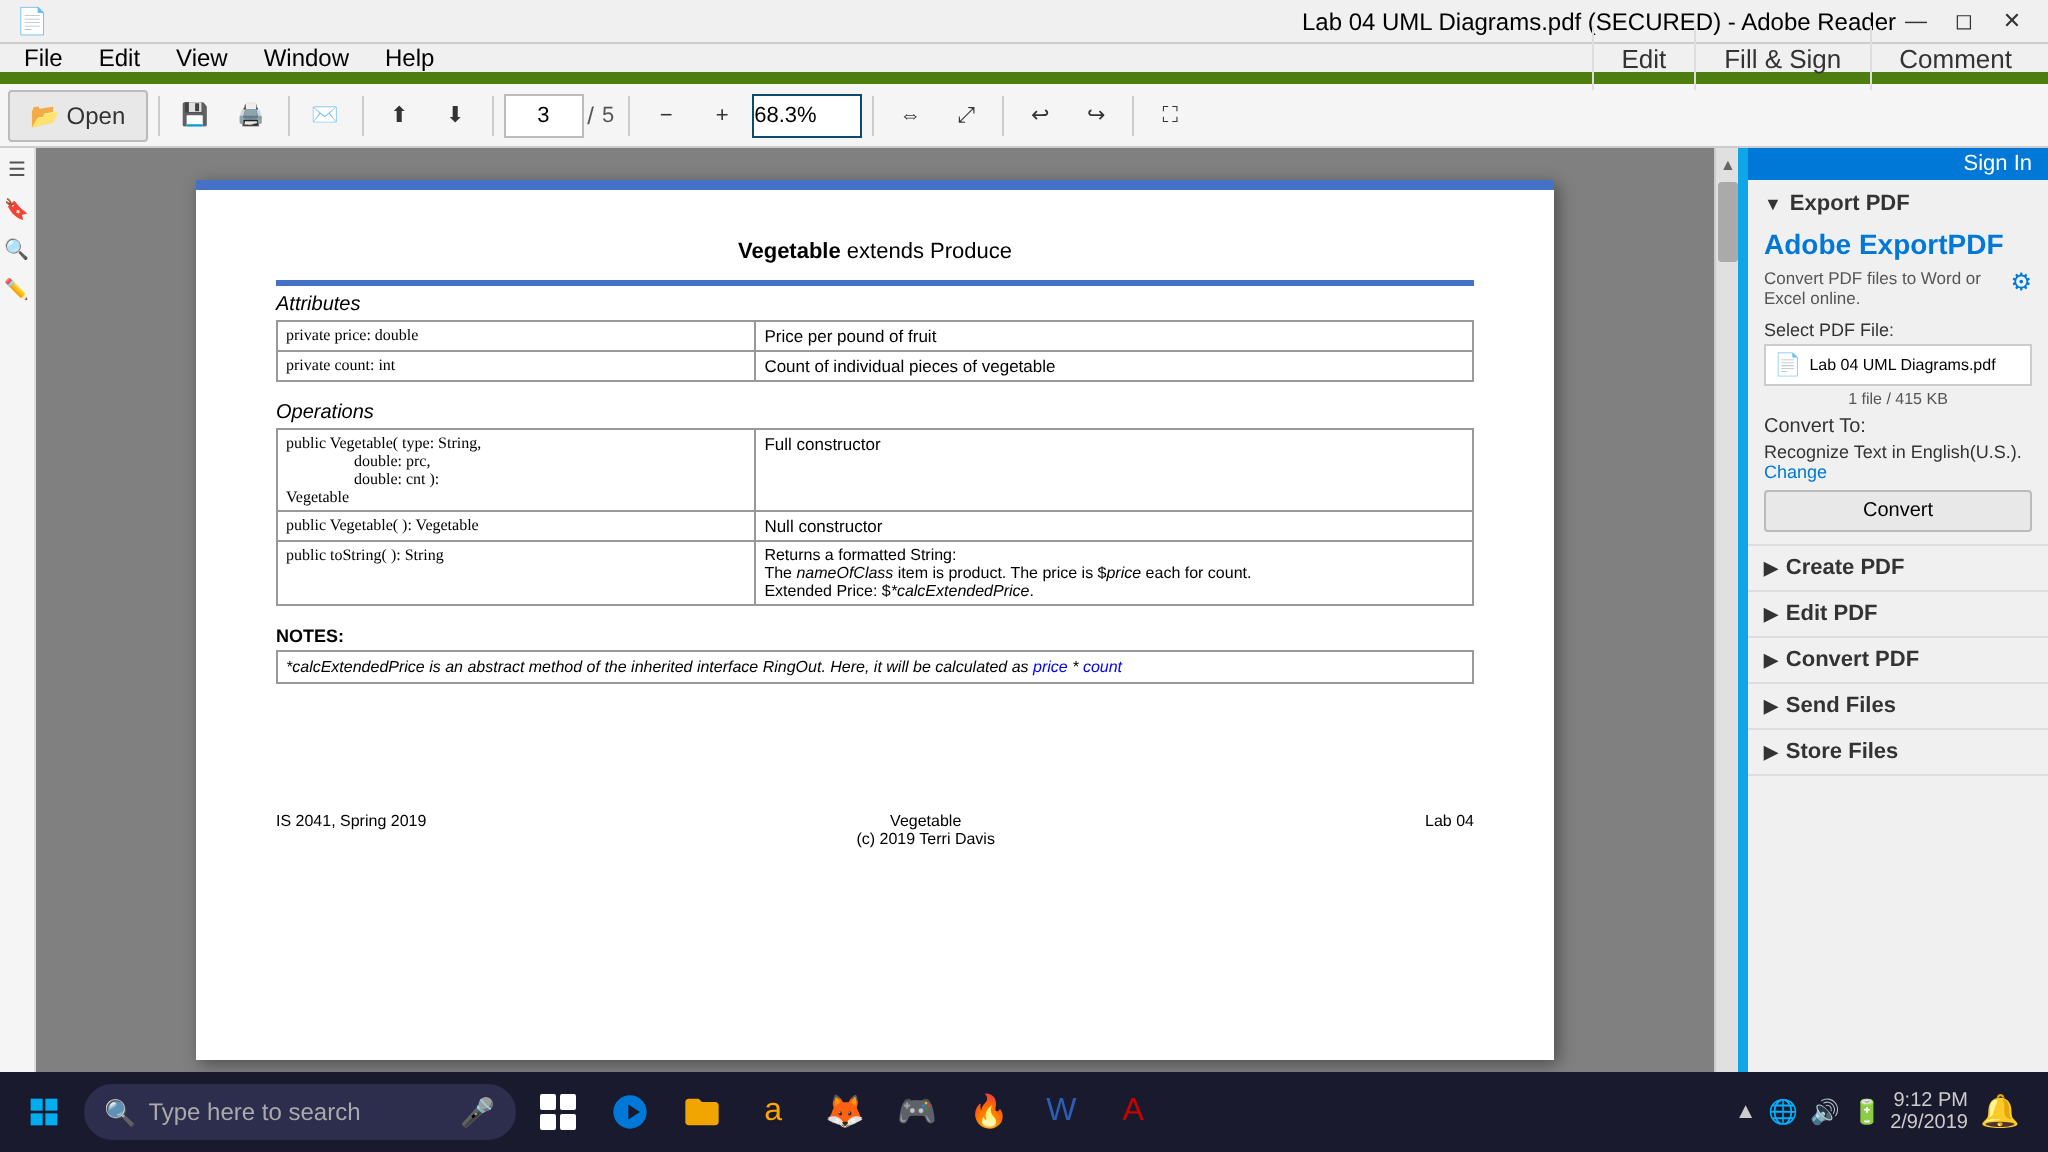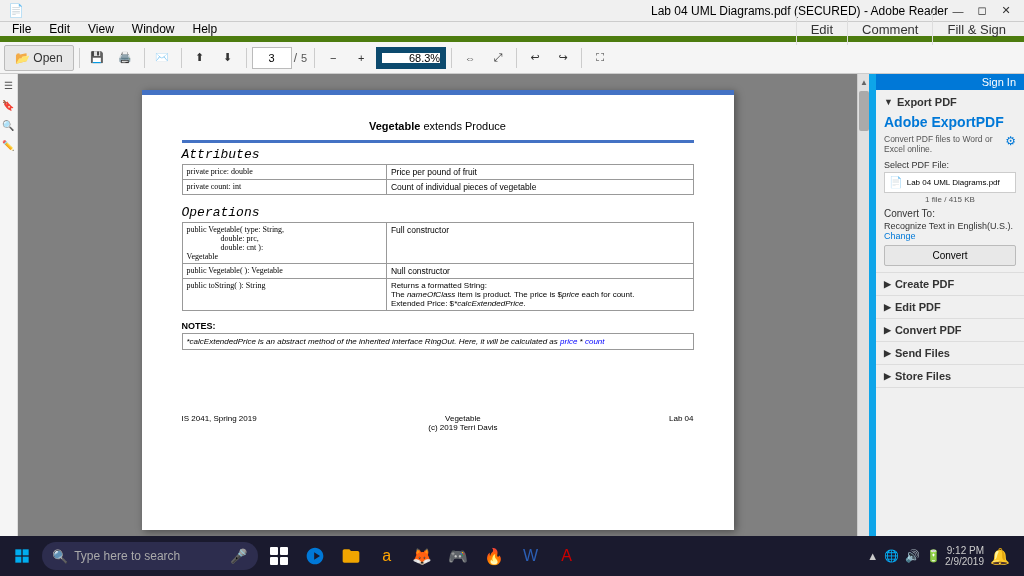--- a/index.html
+++ b/index.html
@@ -74,23 +74,23 @@
       height: 22px;
       width: 40px;
       text-align: center;
       border: 1px solid #bbb;
       font-size: 11px;
       background: #fff;
     }
     .tb-slash { font-size: 12px; color: #555; }
     .tb-zoom-input {
       height: 22px;
-      width: 70px;
-      text-align: right;
-      border: 6px solid #0c4a6e;
+      width: 55px;
+      text-align: left;
+      border: 1px solid #0c4a6e;
       font-size: 11px;
       background: #fff;
     }
 
     
     .panel-btn {
       height: 32px;
       padding: 0 14px;
       border: none;
       background: transparent;
@@ -151,39 +151,38 @@
       width: 10px;
       height: 40px;
       background: #aaa;
       margin: 1px;
       border-radius: 2px;
     }
 
     
     #pdf-page {
       background: #fff;
-      width: 592px;
+      width: 679px;
       min-height: 440px;
       padding: 30px 40px;
       box-shadow: 2px 2px 8px rgba(0,0,0,0.4);
       font-size: 9px;
       position: relative;
     }
     .pdf-title {
       text-align: center;
       font-size: 11px;
       margin-bottom: 8px;
       font-weight: normal;
     }
     .pdf-title strong { font-weight: bold; }
     .section-label {
-      font-size: 13px;
+      font-size: 10px;
       margin-bottom: 2px;
       font-style: italic;
-      font-family: Liberation Mono, monospace;
     }
     .uml-table {
       width: 100%;
       border-collapse: collapse;
       margin-bottom: 10px;
       font-size: 8.5px;
     }
     .uml-table td, .uml-table th {
       border: 1px solid #999;
       padding: 2px 4px;
@@ -206,21 +205,21 @@
       margin-top: 60px;
       padding-top: 4px;
       border-top: none;
     }
     .pdf-footer-center { text-align: center; }
 
     
     #right-panel {
       width: 155px;
       background: #f0f0f0;
-      border-left: 7px solid #0ea5e9;
+      border-left: 5px solid #0ea5e9;
       display: flex;
       flex-direction: column;
       font-size: 12px;
     }
     #right-panel .sign-in-bar {
       background: #0078d7;
       color: #fff;
       text-align: right;
       padding: 2px 8px;
       font-size: 11px;
@@ -385,22 +384,22 @@
 
 <div id="menubar">
   <span>File</span>
   <span>Edit</span>
   <span>View</span>
   <span>Window</span>
   <span>Help</span>
 
   <div style="margin-left:auto; display:flex; align-items:center;">
     <button class="panel-btn">Edit</button>
+    <button class="panel-btn">Fill &amp; Sign</button>
     <button class="panel-btn">Comment</button>
-    <button class="panel-btn">Fill &amp; Sign</button>
   </div>
 </div>
 
 <div id="toolbar">
   <button class="tb-btn open-btn">
     <span>📂</span>&nbsp;<span>Open</span>
   </button>
   <div class="tb-separator"></div>
   <button class="tb-btn" title="Save">💾</button>
   <button class="tb-btn" title="Print">🖨️</button>

